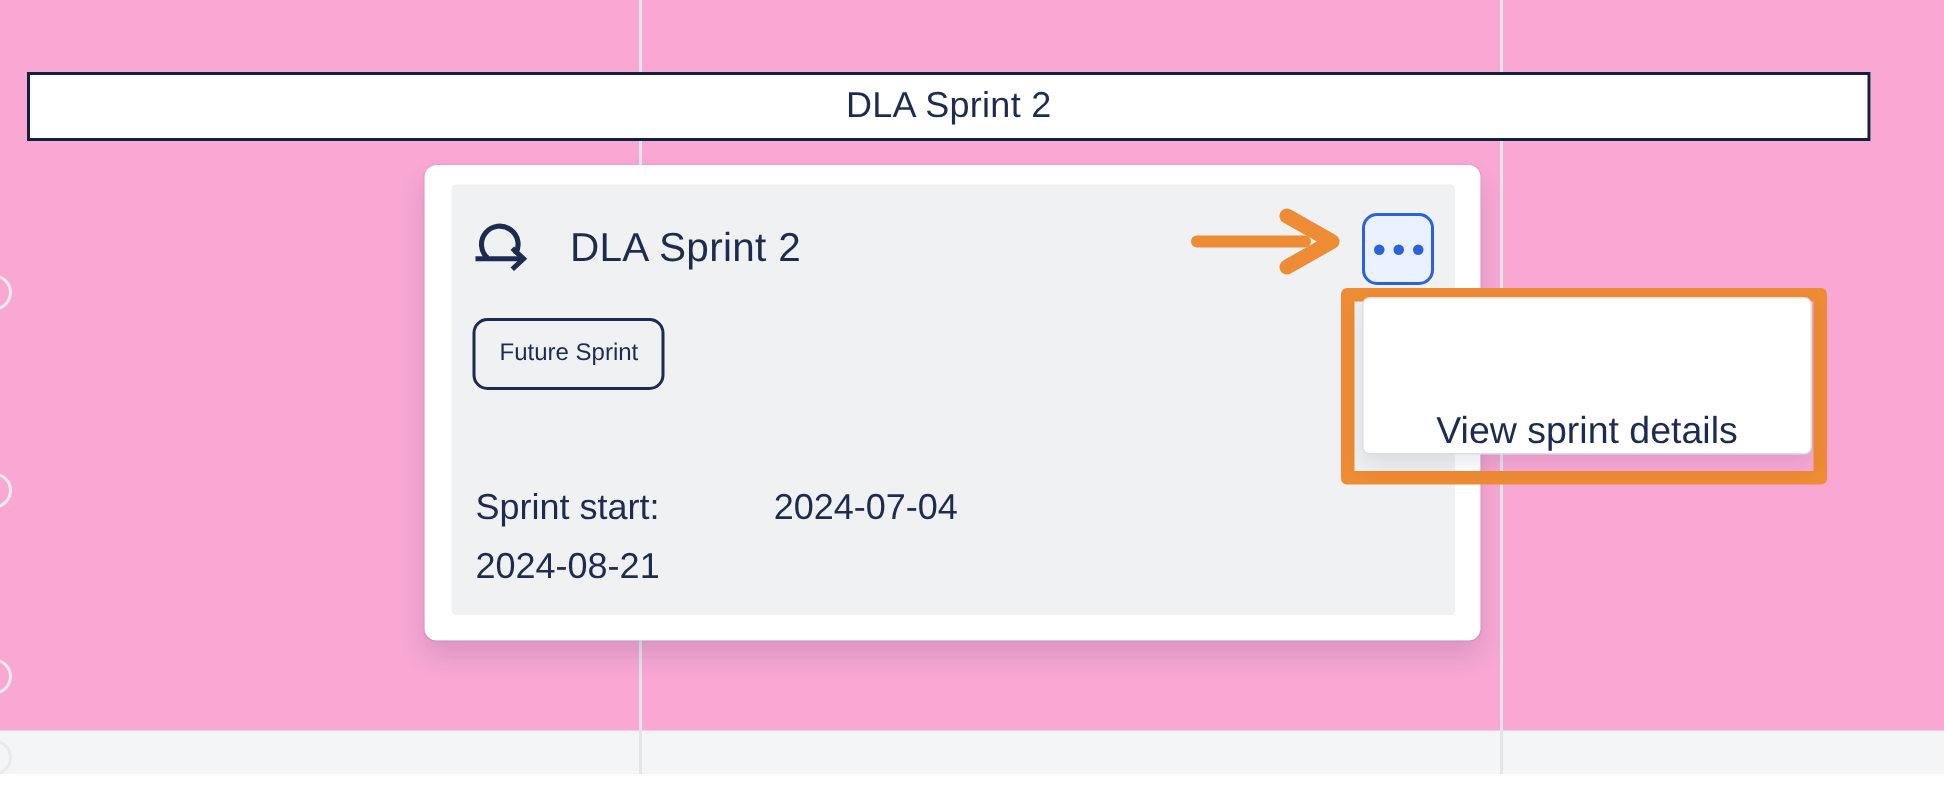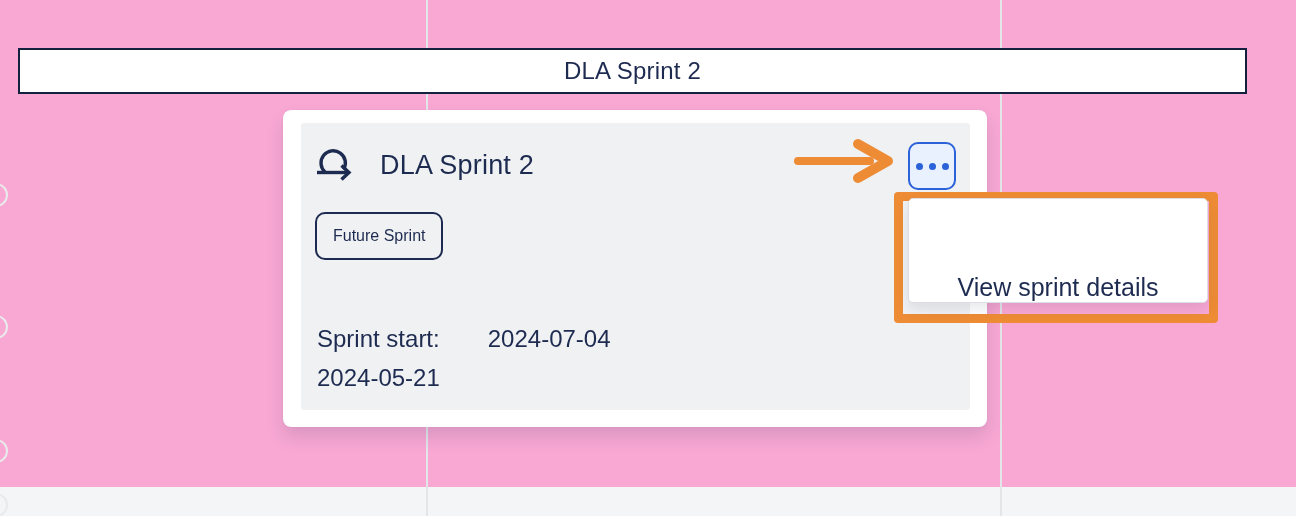--- a/index.html
+++ b/index.html
@@ -51,21 +51,21 @@
     border-radius:10px; display:flex; align-items:center; justify-content:center;
     gap:6px; cursor:pointer; padding:0;
   }
   .dot { width:7px; height:7px; border-radius:50%; background:var(--blue, #2B61D9); }
   .lozenge {
     position:absolute; left:14px; top:89px; box-sizing:border-box;
     border:2px solid var(--navy, #1E2B50); border-radius:10px;
     padding:8px 16px; font-size:16px; line-height:28px; color:var(--navy, #1E2B50);
   }
   .dates {
-    position:absolute; left:16px; top:196px; display:flex; gap:48px;
+    position:absolute; left:16px; top:196px; display:flex; gap:76px;
     font-size:24px; line-height:39px; color:var(--navy, #1E2B50);
   }
   .arrow-annotation { position:absolute; left:792px; top:135px; width:104px; height:52px; z-index:6; }
   .arrow-annotation path { stroke:var(--orange, #EE8C35); fill:none; stroke-linecap:round; stroke-linejoin:round; }
   .arrow-tail { stroke-width:8; }
   .arrow-head { stroke-width:10; }
   .highlight-frame {
     position:absolute; left:894px; top:192px; width:324px; height:131px; box-sizing:border-box;
     border:9px solid var(--orange, #EE8C35); border-radius:4px; z-index:7;
   }
@@ -113,21 +113,21 @@
         <span class="dot"></span>
         <span class="dot"></span>
         <span class="dot"></span>
       </button>
 
       <div class="lozenge">Future Sprint</div>
 
       <div class="dates">
         <div>
           <div>Sprint start:</div>
-          <div>2024-05-21</div>
+          <div>2024-08-21</div>
         </div>
         <div>
           <div>2024-07-04</div>
         </div>
       </div>
 
     </div>
   </div>
 
   <svg class="arrow-annotation" viewBox="0 0 104 52">

